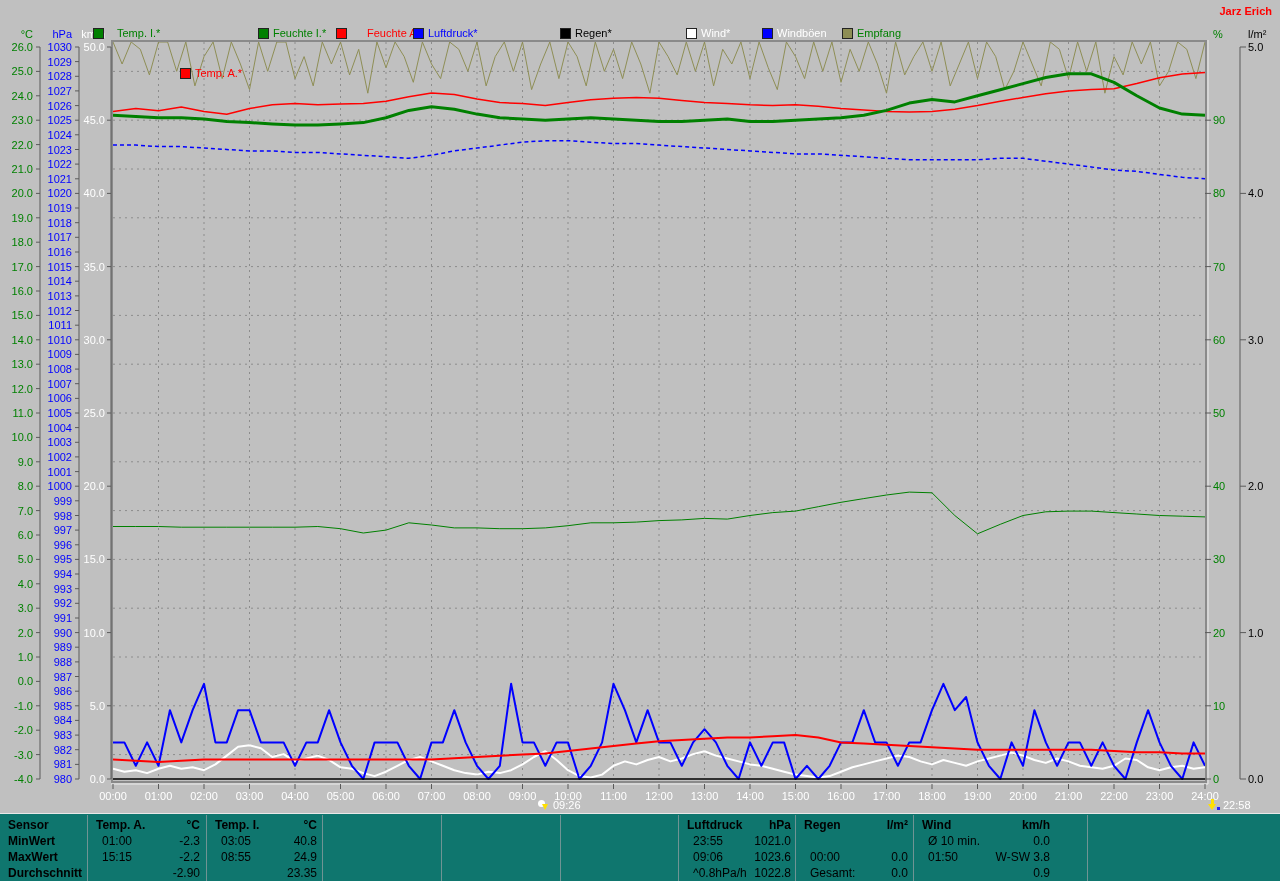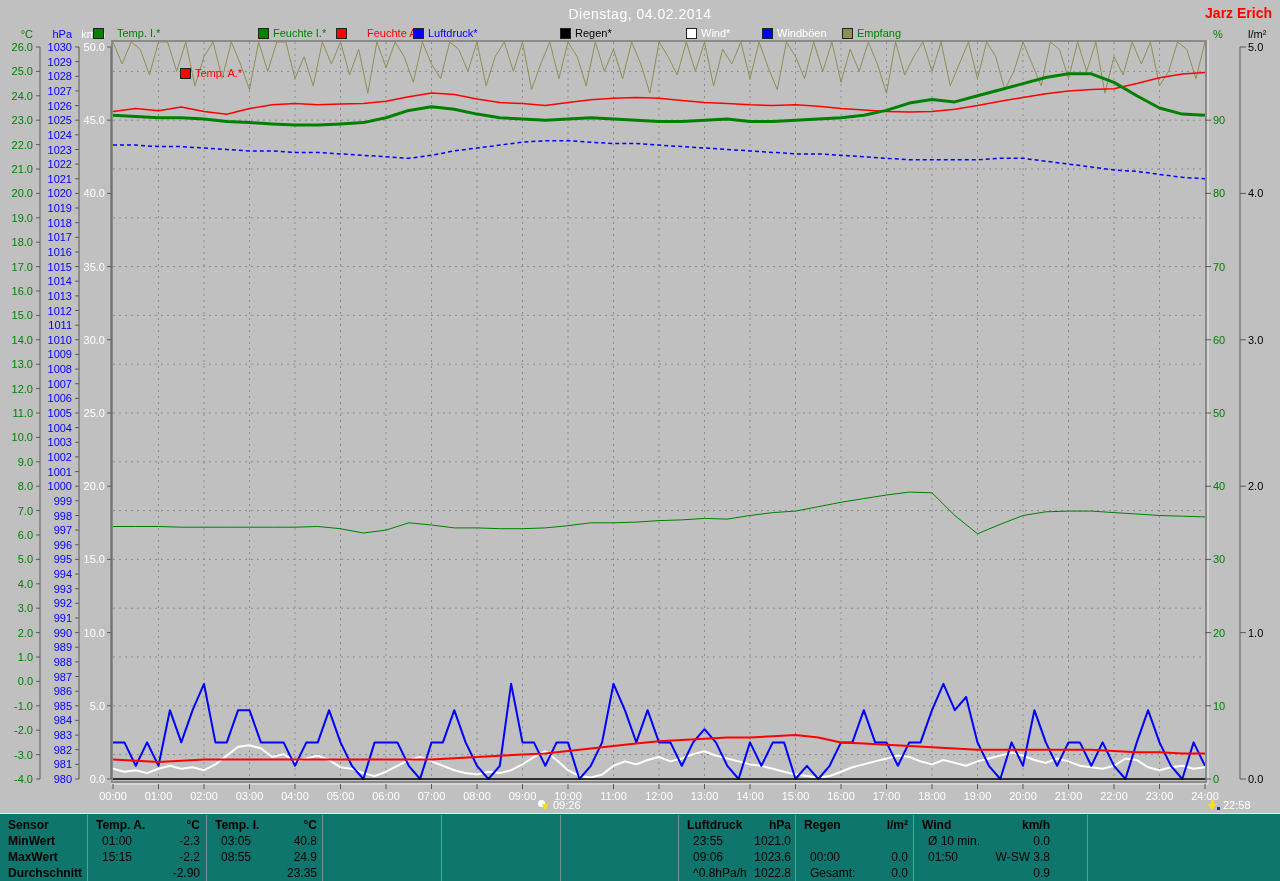--- a/index.html
+++ b/index.html
@@ -2,21 +2,21 @@
 <html><head>
 <meta charset="utf-8">
 <style>
   html,body{margin:0;padding:0;background:#555;}
   .app{position:relative;width:1280px;height:881px;background:#c0c0c0;overflow:hidden;
        font-family:"Liberation Sans",sans-serif;}
   #chart-svg{position:absolute;left:0;top:0;z-index:1;}
   #chart-svg text{font-family:"Liberation Sans",sans-serif;}
   .titlebar-title{position:absolute;top:6px;left:0;right:0;text-align:center;color:#ffffff;
        font-size:14px;z-index:3;letter-spacing:0.5px;}
-  .user-label{position:absolute;top:5px;right:8px;color:#ff0000;font-size:14px;font-weight:bold;z-index:3;}
+  .user-label{position:absolute;top:5px;right:8px;color:#ff0000;font-size:11px;font-weight:bold;z-index:3;}
   #legend{position:absolute;top:27px;left:0;width:1280px;height:14px;z-index:3;}
   .legend-item{position:absolute;top:0;display:flex;align-items:center;gap:4px;font-size:11px;
        white-space:nowrap;cursor:default;}
   .swatch{width:9px;height:9px;border:1px solid #222;flex:none;}
   #markers{position:absolute;left:0;top:0;width:1280px;height:881px;z-index:3;pointer-events:none;}
   .marker{position:absolute;display:flex;align-items:center;gap:3px;color:#ffffff;font-size:11px;}
   .mi{width:12px;height:12px;position:relative;display:inline-block;flex:none;}
   .mi-sun::before{content:"";position:absolute;left:0;top:1px;width:7px;height:7px;border-radius:50%;background:#ffffff;}
   .mi-sun::after{content:"";position:absolute;left:4px;top:5px;width:0;height:0;
        border-left:3px solid transparent;border-right:3px solid transparent;border-top:6px solid #ffe000;}
@@ -28,21 +28,20 @@
        border-top:1px solid #e8e8e8;color:#000;font-size:12px;}
   .tdivider{position:absolute;top:1px;bottom:1px;width:1px;background:#6f9494;}
   .tcell{position:absolute;white-space:nowrap;line-height:14px;}
   .tcell.right{text-align:right;}
   .tcell.bold{font-weight:bold;}
 </style>
 </head>
 <body>
 
 <div class="app">
-  <div class="titlebar-title">Dienstag, 04.02.2014</div>
   <div class="user-label">Jarz Erich</div>
   <svg id="chart-svg" width="1280" height="813">
       <defs>
         <clipPath id="plotclip">
           <rect x="113" y="42" width="1092" height="739"></rect>
         </clipPath>
       </defs>
       <g>
         <line x1="158.5" y1="42" x2="158.5" y2="779" stroke="#8c8c8c" stroke-width="1" stroke-dasharray="2 4"></line>
         <line x1="204.0" y1="42" x2="204.0" y2="779" stroke="#8c8c8c" stroke-width="1" stroke-dasharray="2 4"></line>

